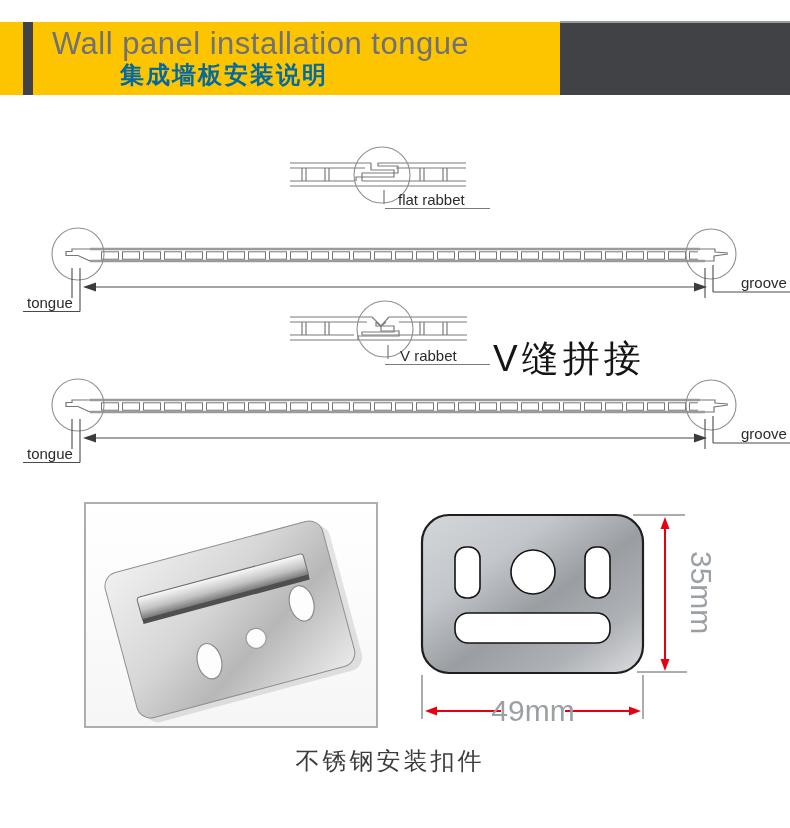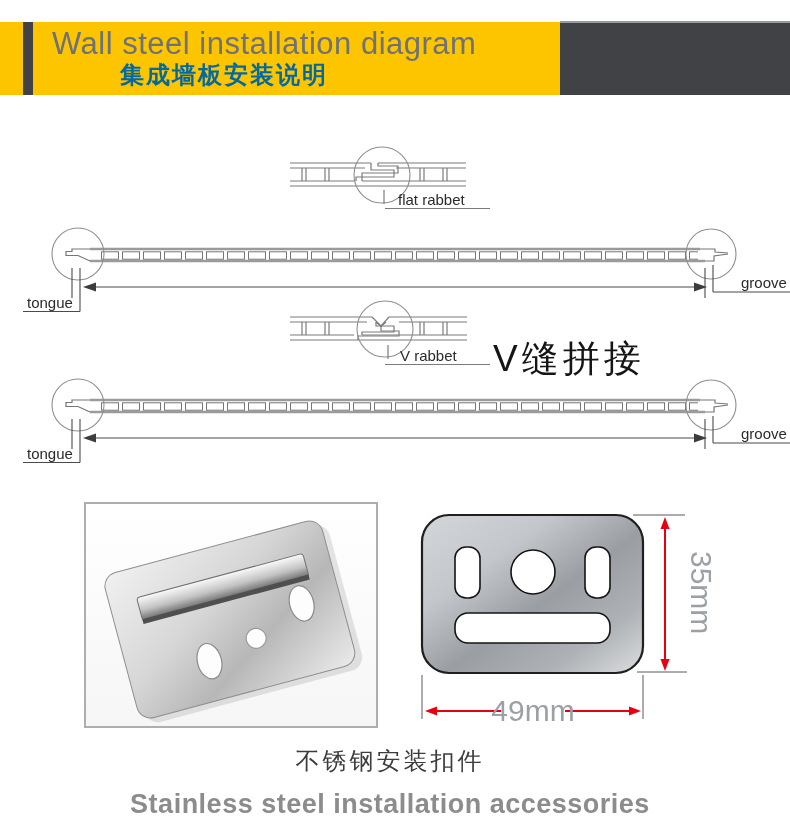--- a/index.html
+++ b/index.html
@@ -41,21 +41,21 @@
     font-size:27px;color:#8c8c8c;font-weight:600;letter-spacing:0.5px;}
 </style>
 </head>
 <body>
 
 <div class="page">
 
   <div class="hdr-yellow"></div>
   <div class="hdr-bar"></div>
   <div class="hdr-dark"></div>
-  <div class="hdr-title-en">Wall steel installation diagram</div>
+  <div class="hdr-title-en">Wall panel installation tongue</div>
   <div class="hdr-title-zh">集成墙板安装说明</div>
 
   <svg class="svg-detail-flat" width="250" height="85" viewBox="0 0 250 85">
     <g stroke="#7b7b7b" stroke-width="1.2" fill="none">
 
       <line x1="7" y1="23" x2="88" y2="23"></line>
         <line x1="7" y1="28" x2="82" y2="28"></line>
       <line x1="95" y1="23" x2="183" y2="23"></line>
         <line x1="113" y1="28" x2="183" y2="28"></line>
 
@@ -238,15 +238,14 @@
     <g stroke="#e60012" stroke-width="2">
       <line x1="28" y1="216" x2="96" y2="216"></line>
       <line x1="160" y1="216" x2="228" y2="216"></line>
     </g>
     <path d="M20,216 L32,211.5 L32,220.5 Z" fill="#e60012"></path>
     <path d="M236,216 L224,211.5 L224,220.5 Z" fill="#e60012"></path>
     <text x="128" y="226" font-size="30" fill="#9aa0a6" text-anchor="middle">49mm</text>
   </svg>
 
   <div class="caption-zh">不锈钢安装扣件</div>
-  <div class="caption-en">Stainless steel installation accessories</div>
 
 </div>
 
 </body></html>

